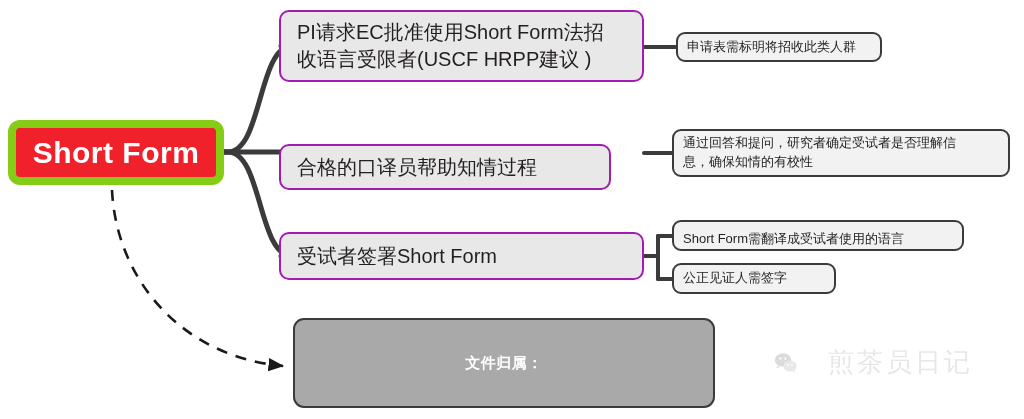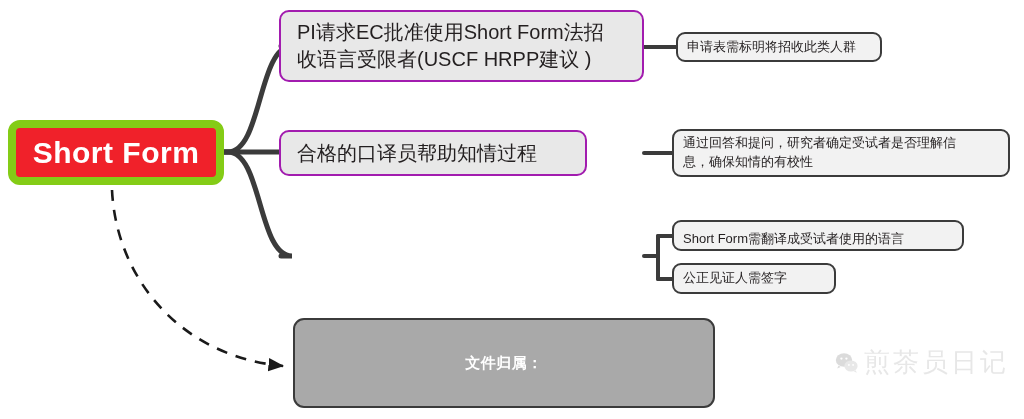--- a/index.html
+++ b/index.html
@@ -64,21 +64,21 @@
   }
   .branch-node .branch-label {
     color: #231f20;
     font-size: 20px;
     line-height: 1.35;
     padding: 0 16px;
     white-space: pre-line;
   }
 
   #branch-1 { left: 279px; top: 10px;  width: 365px; height: 72px; }
-  #branch-2 { left: 279px; top: 130px; width: 308px; height: 46px; }
+  #branch-2 { left: 279px; top: 144px; width: 332px; height: 46px; }
   #branch-3 { left: 279px; top: 232px; width: 365px; height: 48px; }
 
   
   .note-node {
     position: absolute;
     background: #f2f2f2;
     border: 2px solid #3b3b3b;
     border-radius: 9px;
     box-sizing: border-box;
     display: flex;
@@ -120,25 +120,25 @@
     font-size: 15px;
     font-weight: bold;
     line-height: 1.5;
     white-space: nowrap;
   }
   .summary-box .summary-line.title { letter-spacing: 0.5px; }
 
   
   .watermark {
     position: absolute;
-    left: 830px;
+    left: 769px;
     top: 345px;
     display: flex;
     align-items: center;
-    gap: 0;
+    gap: 25px;
     z-index: 9;
     opacity: 0.62;
     pointer-events: none;
   }
   .watermark .wm-text {
     color: #d9d9d9;
     font-size: 26px;
     letter-spacing: 3px;
     font-family: "DejaVu Sans", sans-serif;
   }
@@ -190,20 +190,23 @@
 
   <div class="branch-node" id="branch-1">
     <span class="branch-label">PI请求EC批准使用Short Form法招
 收语言受限者(USCF HRPP建议 )</span>
   </div>
 
   <div class="branch-node" id="branch-2">
     <span class="branch-label">合格的口译员帮助知情过程</span>
   </div>
 
+  <div class="branch-node" id="branch-3">
+    <span class="branch-label">受试者签署Short Form</span>
+  </div>
 
   <div class="note-node" id="note-2">
     <span class="note-label">通过回答和提问，研究者确定受试者是否理解信
 息，确保知情的有校性</span>
   </div>
 
   <div class="note-node" id="note-1">
     <span class="note-label">申请表需标明将招收此类人群</span>
   </div>
 

